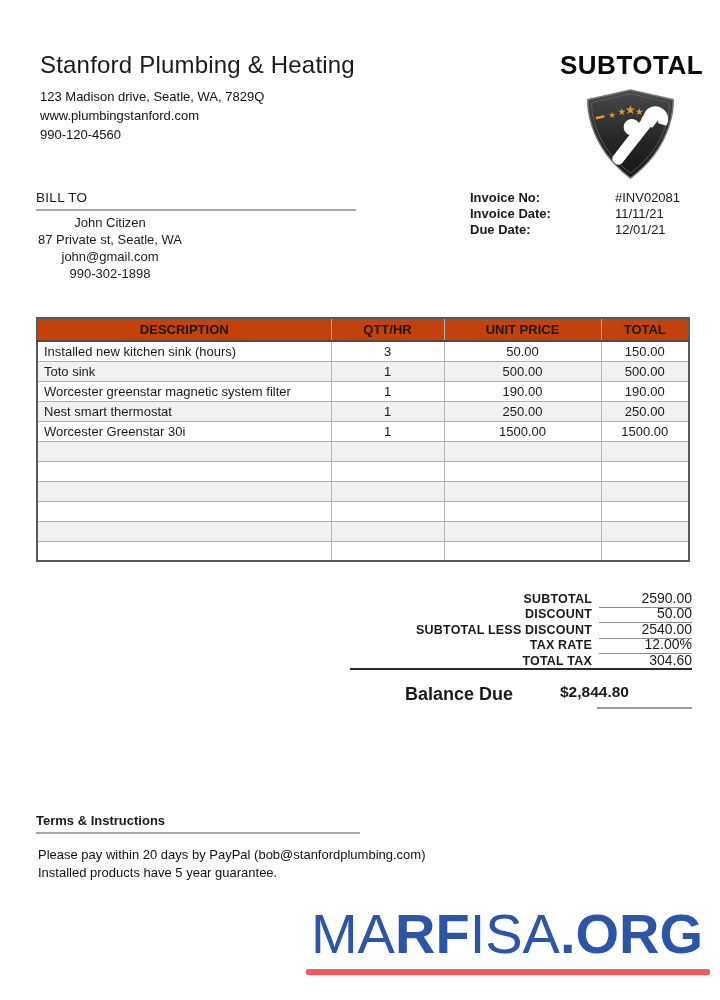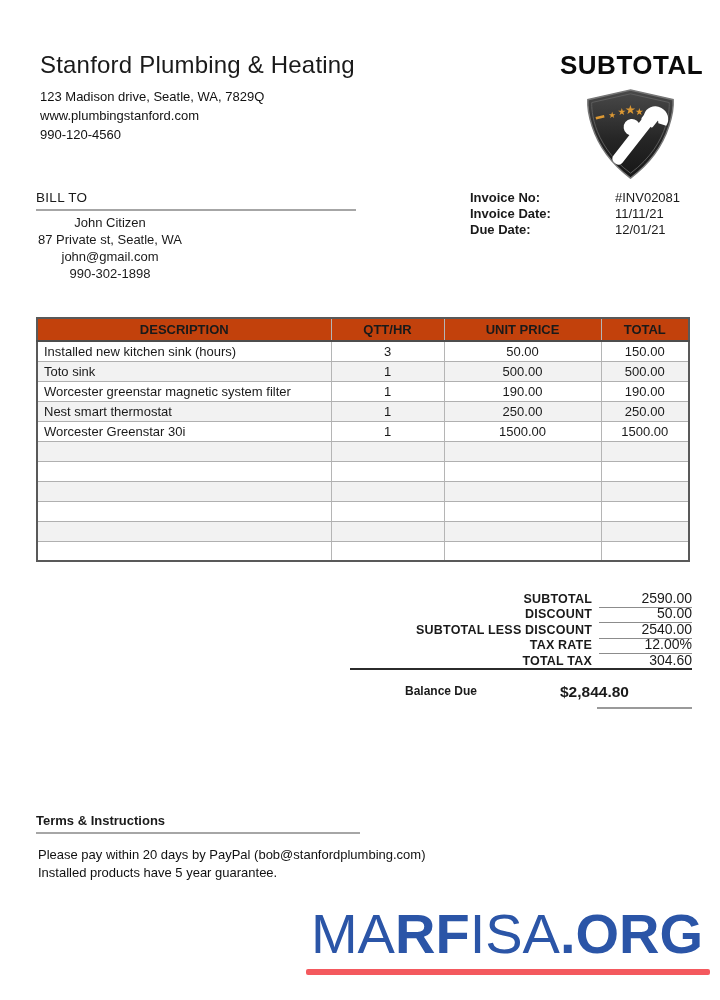--- a/index.html
+++ b/index.html
@@ -43,21 +43,21 @@
   .totals { position:absolute; left:350px; top:590px; width:342px; }
   .totals-row { display:flex; justify-content:flex-end; align-items:baseline; height:15.4px; }
   .totals-label { font-size:12.5px; font-weight:bold; letter-spacing:.2px; text-align:right; }
   .totals-value { width:93px; margin-left:7px; text-align:right; font-size:14px;
     border-bottom:1px solid #8c8c8c; padding-bottom:1px; }
   .totals-underline { position:absolute; left:350px; top:668px; width:342px; border-top:2px solid #2b2b2b; }
 
   .thankyou { position:absolute; left:100px; top:652px; font-family:"DejaVu Serif","Liberation Serif",serif;
     font-style:italic; font-weight:600; font-size:14.5px; color:#111; }
 
-  .balance-label { position:absolute; left:405px; top:684px; font-size:12px; font-weight:bold; }
+  .balance-label { position:absolute; left:405px; top:684px; font-size:18px; font-weight:bold; }
   .balance-value { position:absolute; left:560px; top:683px; width:132px; 
     font-size:15.5px; font-weight:bold; }
   .balance-underline { position:absolute; left:597px; top:707px; width:95px; border-top:2px solid #9a9a9a; }
 
   
   .terms-head { position:absolute; left:36px; top:813px; width:324px; font-size:13px; font-weight:bold;
     padding-bottom:4px; border-bottom:2px solid #a6a6a6; }
   .terms-body { position:absolute; left:38px; top:846px; font-size:13px; line-height:18px; color:#111; }
 
   

